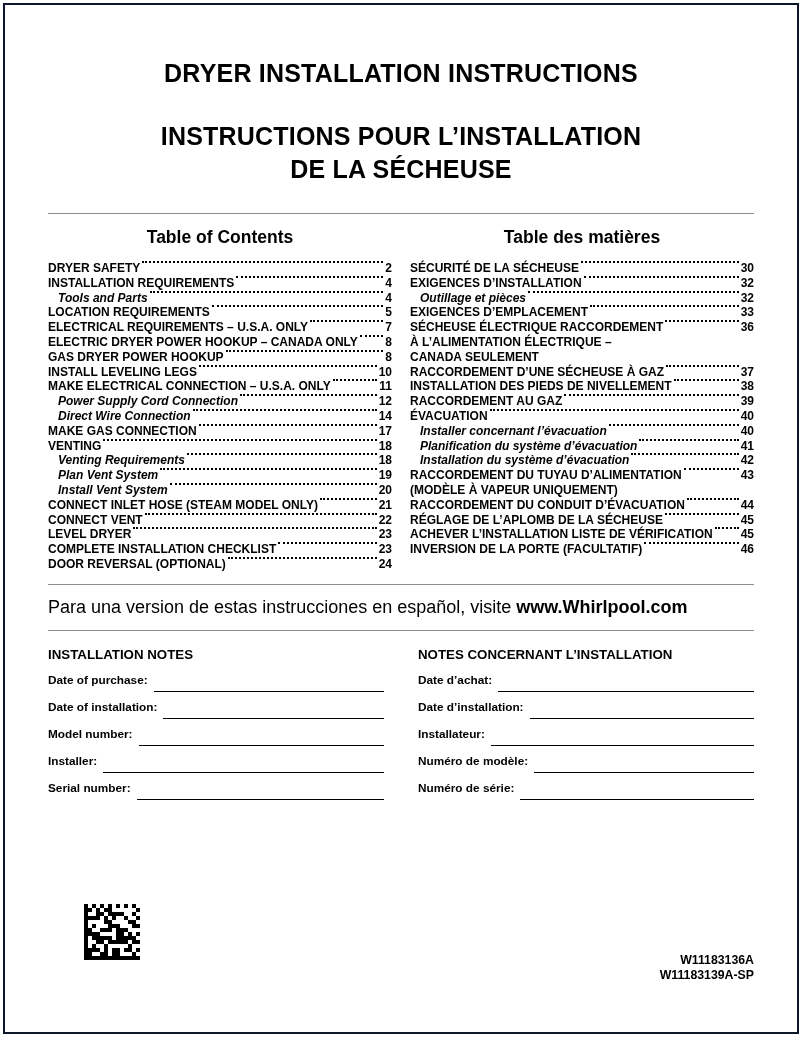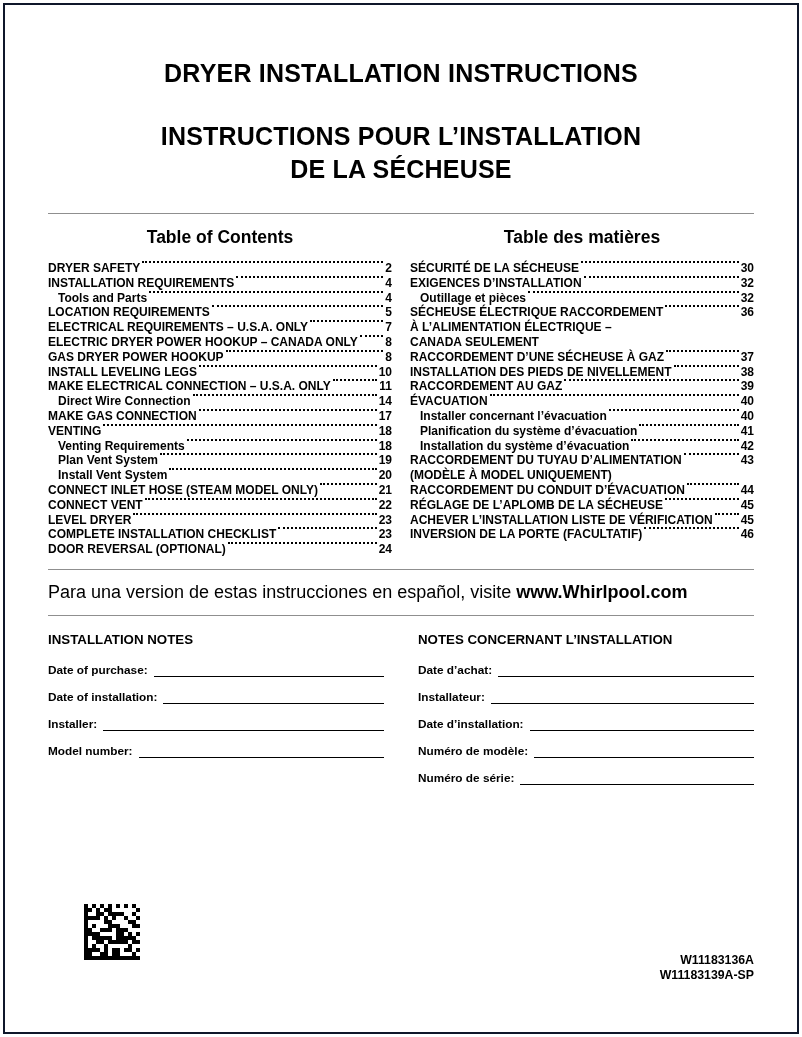--- a/index.html
+++ b/index.html
@@ -35,37 +35,37 @@
   .rule-2 { margin-top: 12px; }
   .rule-3 { margin-top: 0; }
 
   .toc-section { display: flex; gap: 18px; margin-top: 13px; }
   .toc-col { flex: 1 1 0; min-width: 0; }
   .toc-heading { font-size: 17.5px; font-weight: bold; text-align: center; margin-bottom: 13px; }
   .toc-entry {
     display: flex; align-items: flex-start;
     font-size: 12px; font-weight: bold; line-height: 14.8px;
   }
-  .toc-entry.indent .toc-label { padding-left: 10px; }
+  .toc-entry.indent .toc-label { padding-left: 10px; font-style: italic; }
   .toc-label { white-space: pre-line; }
   .toc-leader {
     flex: 1 1 8px; min-width: 8px;
     border-bottom: 2px dotted #000;
     margin: 0 2px 3px 2px;
   }
   .toc-page { white-space: nowrap; }
 
   .notice { text-align: left; font-size: 18px; margin: 12px 0 12px 0; }
   .notice .bold { font-weight: bold; }
 
   .notes-section { display: flex; gap: 34px; margin-top: 16px; }
   .notes-col { flex: 1 1 0; min-width: 0; }
   .notes-heading { font-size: 13.3px; font-weight: bold; margin-bottom: 12px; }
   .note-row {
-    display: flex; align-items: flex-end;
+    display: flex; 
     font-size: 11.8px; font-weight: bold; line-height: 13px;
     margin-bottom: 9px; height: 18px;
   }
   .note-line {
     flex: 1 1 20px;
     border-bottom: 1px solid #000;
     margin-left: 6px; margin-bottom: 0px;
   }
 
   .footer {
@@ -133,20 +133,25 @@
             <span class="toc-label">INSTALL LEVELING LEGS</span>
             <span class="toc-leader"></span>
             <span class="toc-page">10</span>
           </div>
           <div class="toc-entry">
             <span class="toc-label">MAKE ELECTRICAL CONNECTION – U.S.A. ONLY</span>
             <span class="toc-leader"></span>
             <span class="toc-page">11</span>
           </div>
           <div class="toc-entry indent">
+            <span class="toc-label">Power Supply Cord Connection</span>
+            <span class="toc-leader"></span>
+            <span class="toc-page">12</span>
+          </div>
+          <div class="toc-entry indent">
             <span class="toc-label">Direct Wire Connection</span>
             <span class="toc-leader"></span>
             <span class="toc-page">14</span>
           </div>
           <div class="toc-entry">
             <span class="toc-label">MAKE GAS CONNECTION</span>
             <span class="toc-leader"></span>
             <span class="toc-page">17</span>
           </div>
           <div class="toc-entry">
@@ -208,20 +213,25 @@
             <span class="toc-label">EXIGENCES D’INSTALLATION</span>
             <span class="toc-leader"></span>
             <span class="toc-page">32</span>
           </div>
           <div class="toc-entry indent">
             <span class="toc-label">Outillage et pièces</span>
             <span class="toc-leader"></span>
             <span class="toc-page">32</span>
           </div>
           <div class="toc-entry">
+            <span class="toc-label">EXIGENCES D’EMPLACEMENT</span>
+            <span class="toc-leader"></span>
+            <span class="toc-page">33</span>
+          </div>
+          <div class="toc-entry">
             <span class="toc-label">SÉCHEUSE ÉLECTRIQUE RACCORDEMENT
 À L’ALIMENTATION ÉLECTRIQUE –
 CANADA SEULEMENT</span>
             <span class="toc-leader"></span>
             <span class="toc-page">36</span>
           </div>
           <div class="toc-entry">
             <span class="toc-label">RACCORDEMENT D’UNE SÉCHEUSE À GAZ</span>
             <span class="toc-leader"></span>
             <span class="toc-page">37</span>
@@ -251,21 +261,21 @@
             <span class="toc-leader"></span>
             <span class="toc-page">41</span>
           </div>
           <div class="toc-entry indent">
             <span class="toc-label">Installation du système d’évacuation</span>
             <span class="toc-leader"></span>
             <span class="toc-page">42</span>
           </div>
           <div class="toc-entry">
             <span class="toc-label">RACCORDEMENT DU TUYAU D’ALIMENTATION
-(MODÈLE À MODEL UNIQUEMENT)</span>
+(MODÈLE À VAPEUR UNIQUEMENT)</span>
             <span class="toc-leader"></span>
             <span class="toc-page">43</span>
           </div>
           <div class="toc-entry">
             <span class="toc-label">RACCORDEMENT DU CONDUIT D’ÉVACUATION</span>
             <span class="toc-leader"></span>
             <span class="toc-page">44</span>
           </div>
           <div class="toc-entry">
             <span class="toc-label">RÉGLAGE DE L’APLOMB DE LA SÉCHEUSE</span>
@@ -298,42 +308,46 @@
       <div id="notes-en-list">
           <div class="note-row">
             <span class="note-label">Date of purchase:</span>
             <span class="note-line"></span>
           </div>
           <div class="note-row">
             <span class="note-label">Date of installation:</span>
             <span class="note-line"></span>
           </div>
           <div class="note-row">
+            <span class="note-label">Model number:</span>
+            <span class="note-line"></span>
+          </div>
+          <div class="note-row">
             <span class="note-label">Installer:</span>
             <span class="note-line"></span>
           </div>
           <div class="note-row">
-            <span class="note-label">Model number:</span>
+            <span class="note-label">Serial number:</span>
             <span class="note-line"></span>
           </div>
         </div>
     </div>
     <div class="notes-col">
       <h3 class="notes-heading">NOTES CONCERNANT L’INSTALLATION</h3>
       <div id="notes-fr-list">
           <div class="note-row">
             <span class="note-label">Date d’achat:</span>
             <span class="note-line"></span>
           </div>
           <div class="note-row">
+            <span class="note-label">Date d’installation:</span>
+            <span class="note-line"></span>
+          </div>
+          <div class="note-row">
             <span class="note-label">Installateur:</span>
-            <span class="note-line"></span>
-          </div>
-          <div class="note-row">
-            <span class="note-label">Date d’installation:</span>
             <span class="note-line"></span>
           </div>
           <div class="note-row">
             <span class="note-label">Numéro de modèle:</span>
             <span class="note-line"></span>
           </div>
           <div class="note-row">
             <span class="note-label">Numéro de série:</span>
             <span class="note-line"></span>
           </div>

